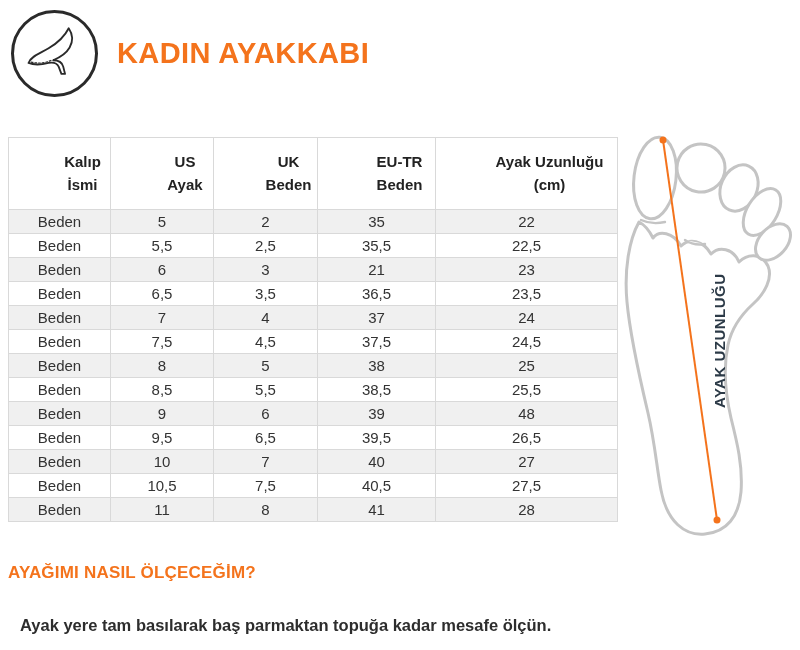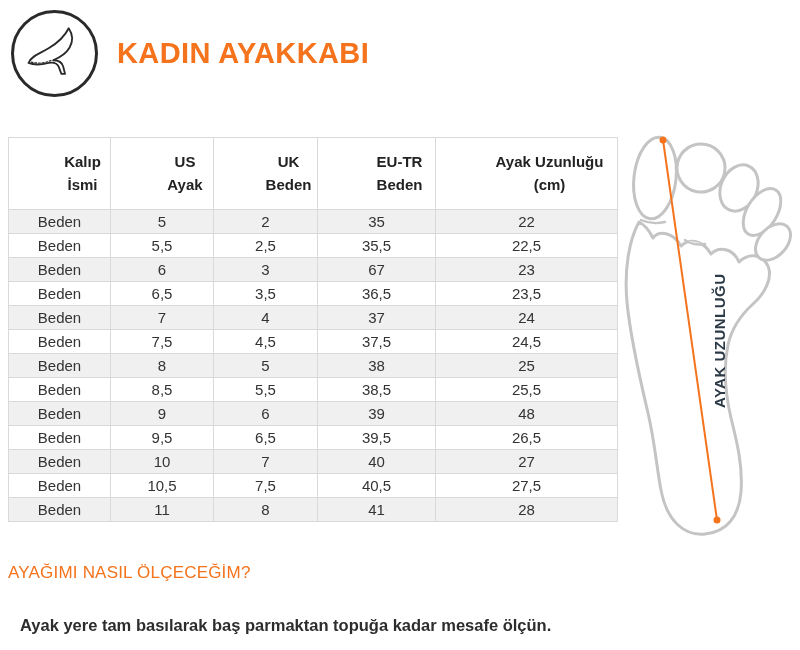--- a/index.html
+++ b/index.html
@@ -35,21 +35,21 @@
   .size-table thead th{
     height:72px;font-weight:bold;white-space:pre-line;line-height:1.5;
     background:#fff;color:#222;padding-left:46px;
   }
   .size-table tbody td{height:24px;}
   .size-table tbody tr:nth-child(odd){background:#f0f0f0;}
   .size-table tbody tr:nth-child(even){background:#fff;}
   .foot-figure{position:absolute;left:615px;top:130px;width:180px;height:412px;margin:0;}
   .howto-heading{
     position:absolute;left:8px;top:563px;margin:0;
-    font-size:17px;font-weight:normal;color:var(--accent);letter-spacing:.2px;text-align:right;
+    font-size:17px;font-weight:bold;color:var(--accent);letter-spacing:.2px;text-align:right;
   }
   .howto-text{
     position:absolute;left:8px;top:604px;margin:12px;
     font-size:16.5px;font-weight:bold;color:var(--text-dark);
   }
 </style>
 </head>
 <body>
 
 <div class="logo">
@@ -99,21 +99,21 @@
         <td>Beden</td>
         <td>5,5</td>
         <td>2,5</td>
         <td>35,5</td>
         <td>22,5</td>
       </tr>
       <tr>
         <td>Beden</td>
         <td>6</td>
         <td>3</td>
-        <td>67</td>
+        <td>21</td>
         <td>23</td>
       </tr>
       <tr>
         <td>Beden</td>
         <td>6,5</td>
         <td>3,5</td>
         <td>36,5</td>
         <td>23,5</td>
       </tr>
       <tr>

